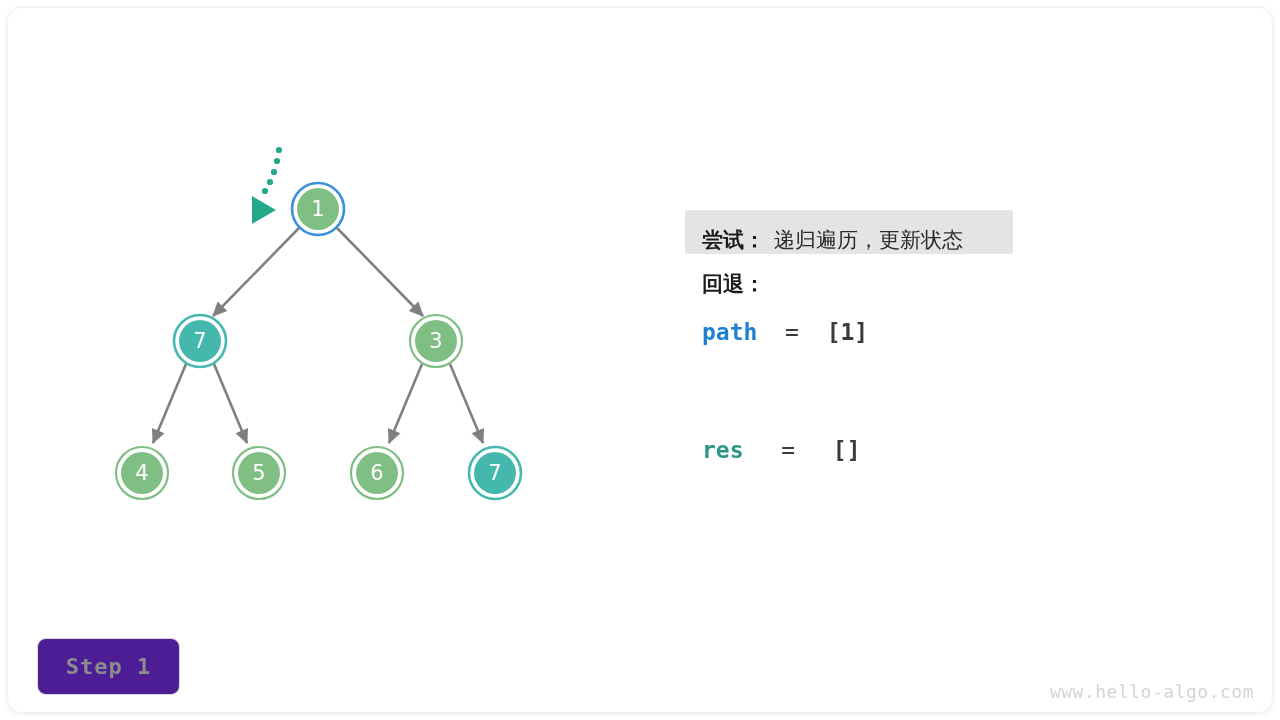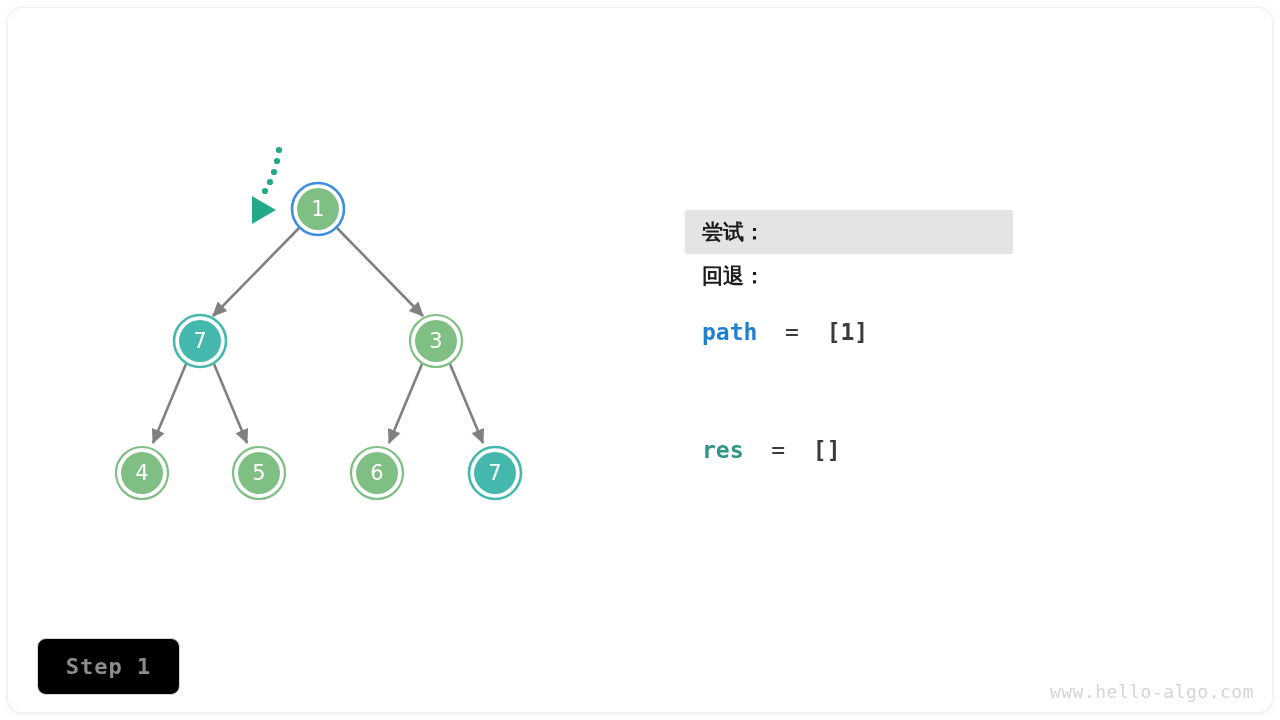--- a/index.html
+++ b/index.html
@@ -45,21 +45,21 @@
   
   #panel {
     position: absolute;
     left: 685px;
     top: 210px;
     width: 520px;
   }
   .txt-row {
     height: 44px;
     display: flex;
-    align-items: center;
+    align-items: flex-end;
     font-size: 21px;
     color: #2b2b2b;
     font-family: "Liberation Sans", "DejaVu Sans", sans-serif;
     white-space: pre;
     box-sizing: border-box;
     gap: 9px;
   }
   .txt-row.highlight {
     background: #e4e4e4;
     border-radius: 3px;
@@ -83,32 +83,32 @@
     color: #3b3b3b;
     padding-left: 17px;
     white-space: pre;
     box-sizing: border-box;
   }
   .var-path { color: #1f7fd0; text-align: center; }
   .var-res  { color: #2e9688; }
   .code-eq  { font-weight: normal; color: #3b3b3b; }
   .code-val { color: #3b3b3b; }
   #row-path { margin-top: 12px; }
-  #row-res  { margin-top: 74px; }
+  #row-res  { margin-top: 74px; gap: 10px; }
 
   
   #step-badge {
     position: absolute;
     left: 37px;
     top: 638px;
     width: 143px;
     height: 57px;
     border: 1px solid #d8d8d8;
     border-radius: 9px;
-    background: #000000;
+    background: #4c1d95;
     display: flex;
     align-items: center;
     justify-content: center;
     font-family: "DejaVu Sans Mono", "Liberation Mono", monospace;
     font-size: 22px;
     font-weight: bold;
     color: #8c8c8c;
     letter-spacing: 1px;
     box-sizing: border-box;
   }
@@ -198,21 +198,21 @@
         <circle cx="274" cy="172" r="3.1" fill="#23a98a"></circle>
         <circle cx="270" cy="182" r="3.1" fill="#23a98a"></circle>
         <circle cx="265" cy="191" r="3.1" fill="#23a98a"></circle>
       </g>
       <path d="M252,196 L252,224 L276,210 Z" fill="#23a98a"></path>
     </g>
   </svg>
 
   <div id="panel">
     <div class="txt-row highlight">
-      <span class="txt-key">尝试：</span>
+      <span class="txt-key">尝试：</span><span>递归遍历，更新状态</span>
     </div>
     <div class="txt-row plain">
       <span class="txt-key">回退：</span>
     </div>
     <div class="code-row" id="row-path">
       <span class="var-path">path</span><span class="code-eq">  =  </span><span class="code-val">[1]</span>
     </div>
     <div class="code-row" id="row-res">
       <span class="var-res">res</span><span class="code-eq">  =  </span><span class="code-val">[]</span>
     </div>

